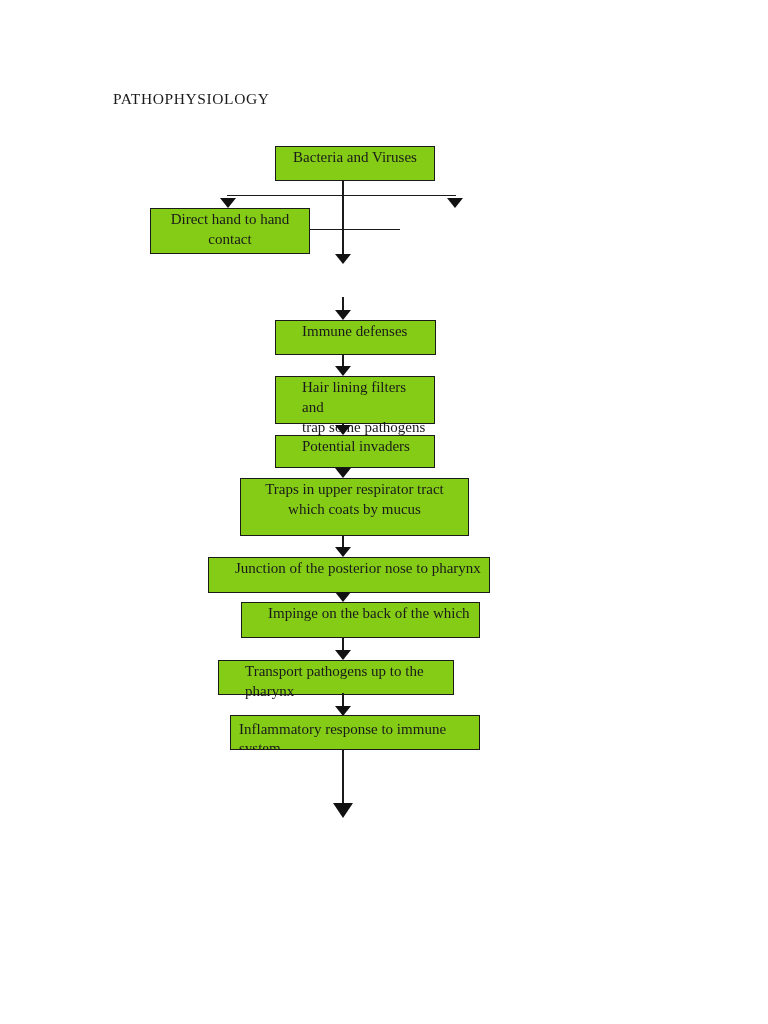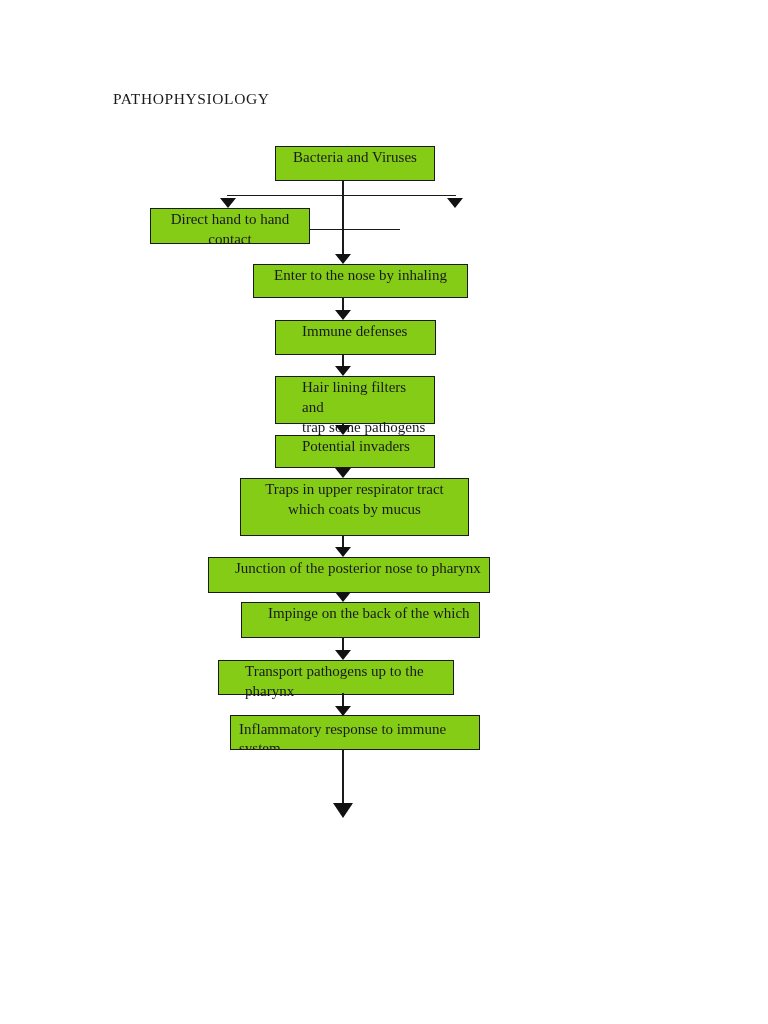--- a/index.html
+++ b/index.html
@@ -31,28 +31,25 @@
 <body>
 
 <div class="page">
 
   <div class="heading">PATHOPHYSIOLOGY</div>
 
   <div class="node center" style="left:275px;top:146px;width:160px;height:35px">
     <span>Bacteria and Viruses</span>
   </div>
 
-  <div class="node center" style="left:150px;top:208px;width:160px;height:36px">
+  <div class="node center" style="left:150px;top:208px;width:160px;height:46px">
     <span>Direct hand to hand<br>contact</span>
   </div>
 
 
-  <div class="node center" style="left:253px;top:264px;width:215px;height:34px">
-    <span>Enter to the nose by inhaling</span>
-  </div>
 
   <div class="node left" style="left:275px;top:320px;width:161px;height:35px">
     <span>Immune defenses</span>
   </div>
 
   <div class="node left" style="left:275px;top:376px;width:160px;height:48px">
     <span>Hair lining filters and<br>trap some pathogens</span>
   </div>
 
   <div class="node center" style="left:240px;top:478px;width:229px;height:58px">

